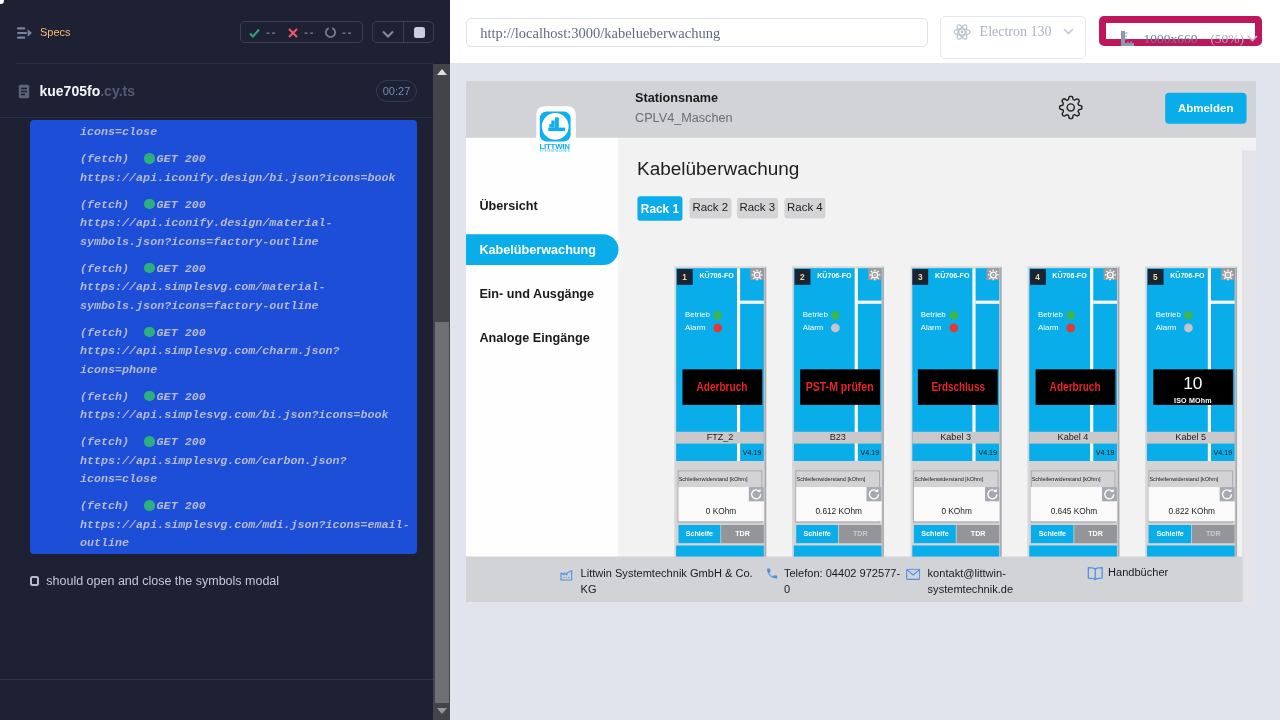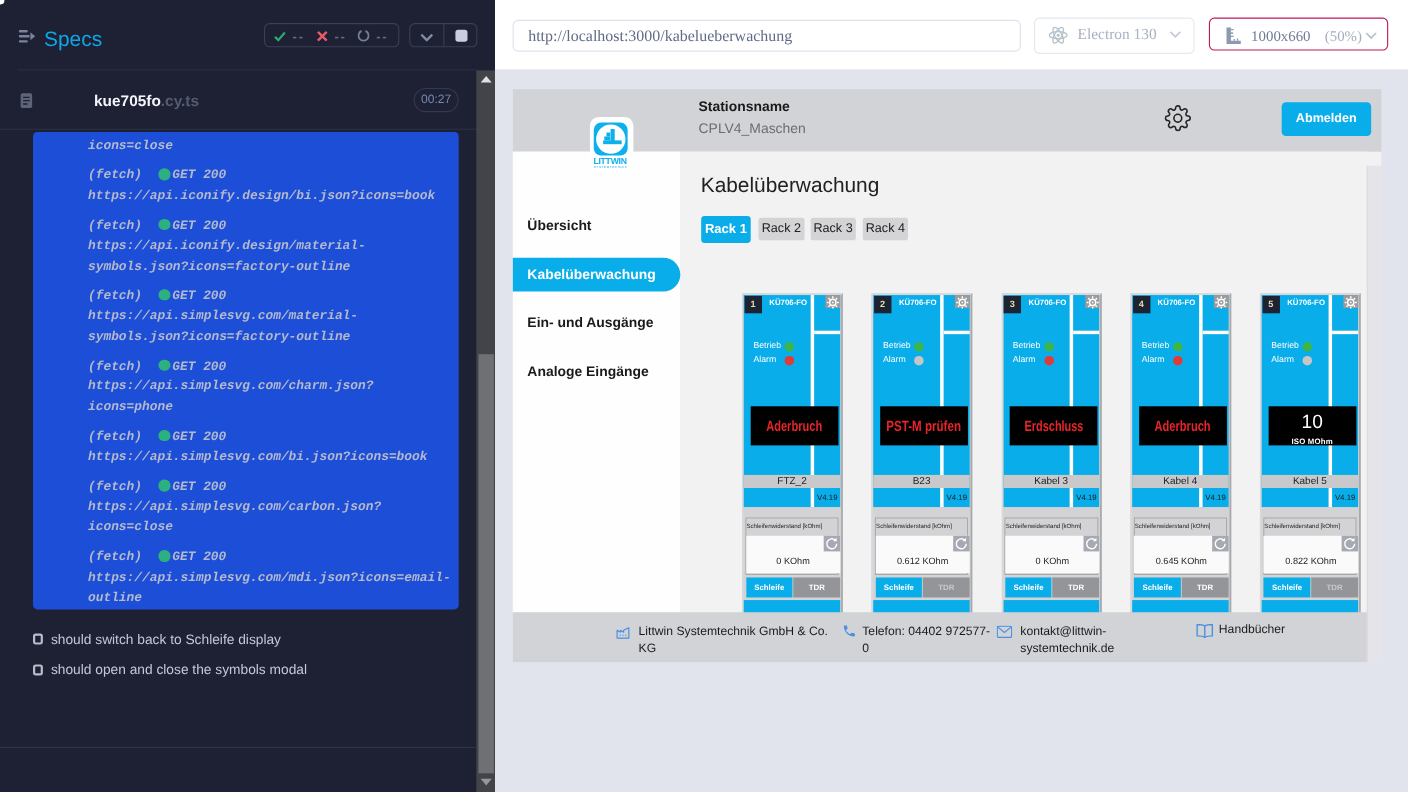--- a/index.html
+++ b/index.html
@@ -3,28 +3,28 @@
 <meta charset="utf-8">
 <style>
   * { margin:0; padding:0; box-sizing:border-box; }
   html,body { width:1280px; height:720px; overflow:hidden; }
   body { font-family:"Liberation Sans", sans-serif; position:relative; background:#e1e4ed; }
   .abs { position:absolute; }
 
   
   #left { position:absolute; left:0; top:0; width:450px; height:720px; background:#1d2133; }
   #corner { position:absolute; left:-3px; top:-3px; width:7px; height:7px; background:#fff; border-radius:50%; }
-  #specs-label { position:absolute; left:40px; top:25.5px; font-size:19px; color:#0ea5e9; }
+  #specs-label { position:absolute; left:40px; top:25.5px; font-size:11px; color:#fdba74; }
   .hdiv { position:absolute; height:1px; background:#2c3047; }
 
   #statbox { position:absolute; left:240px; top:20.5px; width:122.5px; height:22.5px; border:1px solid #3a3f55; border-radius:5px; }
   #ctrlbox { position:absolute; left:371.8px; top:20.5px; width:62px; height:22.5px; border:1px solid #3a3f55; border-radius:5px; }
   #ctrlbox .vsep { position:absolute; left:30.4px; top:0; width:1px; height:100%; background:#3a3f55; }
   .dashes { color:#636b84; font-size:12px; letter-spacing:1.5px; font-weight:bold; }
-  #specname { position:absolute; left:39.5px; top:83px; font-size:14px; font-weight:bold; color:#f5f6fa;margin-left:46px; }
+  #specname { position:absolute; left:39.5px; top:83px; font-size:14px; font-weight:bold; color:#f5f6fa; }
   #specname span { color:#545b72; font-weight:bold; }
   #timepill { position:absolute; left:376px; top:80px; width:41px; height:21.5px; border:1px solid #343952; border-radius:11px; color:#7489b4; font-size:11px; text-align:center; line-height:20px; }
 
   #logbox { position:absolute; left:30px; top:119.5px; width:387px; height:434px; background:#1d4ed8; border-radius:4px; padding:3.5px 6px 0 50px; font-family:"Liberation Mono", monospace; font-style:italic; font-weight:bold; font-size:11.7px; line-height:18.5px; color:#b4b9cc; }
   .entry { margin-bottom:8.5px; }
   .gdot { display:inline-block; width:10.5px; height:10.5px; border-radius:50%; background:#2cb17e; vertical-align:-1.5px; margin-left:15px; margin-right:2px; }
 
   #tests { position:absolute; left:0; top:567px; width:433px; }
   .titem { position:relative; height:28px; }
   .tsq { position:absolute; left:29.5px; top:9px; width:9.5px; height:9.5px; border:2px solid #b9bdc9; border-radius:2.5px; }
@@ -33,23 +33,23 @@
   
   #lsb { position:absolute; left:433px; top:64px; width:17px; height:656px; background:#434449; }
   #lsb .thumb { position:absolute; left:1.5px; top:258px; width:14px; height:381px; background:#6f7073; }
   .tri-up { width:0; height:0; border-left:5px solid transparent; border-right:5px solid transparent; border-bottom:6px solid #e0e0e0; position:absolute; left:3.5px; top:5px; }
   .tri-dn { width:0; height:0; border-left:5px solid transparent; border-right:5px solid transparent; border-top:6px solid #97979a; position:absolute; left:3.5px; top:644px; }
 
   
   #right { position:absolute; left:450px; top:0; width:830px; height:720px; background:#e1e4ed; }
   #topbar { position:absolute; left:0; top:0; width:830px; height:63px; background:#fff;font-family:Liberation Serif, serif; }
   #urlbox { position:absolute; left:16.2px; top:17.5px; width:462px; height:29.2px; border:1px solid #dfe2ec; border-radius:5px; font-size:14.5px; color:#5f6b85; line-height:28px; padding-left:13px; }
-  #electron { position:absolute; left:489.6px; top:16px; width:146.3px; height:33px; border:1px solid #e4e7f0; border-radius:5px; }
+  #electron { position:absolute; left:489.6px; top:16px; width:146.3px; height:43px; border:1px solid #e4e7f0; border-radius:5px; }
   #electron .txt { position:absolute; left:39px; top:7px; font-size:14px; color:#a9b1c2; }
-  #viewport { position:absolute; left:648.7px; top:16px; width:163.5px; height:29.5px; border:1px solid #be185d; border-radius:5px; }
+  #viewport { position:absolute; left:648.7px; top:16px; width:163.5px; height:29.5px; border:7px solid #be185d; border-radius:5px; }
   #viewport .dim { position:absolute; left:37.7px; top:7.5px; font-size:13.5px; color:#6f7a93; }
   #viewport .pct { position:absolute; left:104.7px; top:7.5px; font-size:13.5px; color:#a5adbf; }
 
   
   #appwrap { position:absolute; left:466px; top:80.5px; width:790px; height:521.4px; overflow:hidden; }
   #app { position:relative; width:1000px; height:660px; transform:scale(0.79); transform-origin:0 0; background:#f2f2f3; }
   #ahead { position:absolute; left:0; top:0; width:1000px; height:72px; background:#d2d3d6; }
   #alogo { position:absolute; left:88.7px; top:31.8px; width:50px; height:64.7px; background:#fff; border-radius:10px; z-index:5; }
   #asidebar { position:absolute; left:0; top:72px; width:193px; height:530px; background:#fefefe; }
   #amain { position:absolute; left:193px; top:72px; width:790px; height:530px; background:#f2f2f3; }
@@ -139,24 +139,20 @@
     <div class="entry">(fetch)<span class="gdot"></span>GET 200<br>https://api.simplesvg.com/material-<br>symbols.json?icons=factory-outline</div>
     <div class="entry">(fetch)<span class="gdot"></span>GET 200<br>https://api.simplesvg.com/charm.json?<br>icons=phone</div>
     <div class="entry">(fetch)<span class="gdot"></span>GET 200<br>https://api.simplesvg.com/bi.json?icons=book</div>
     <div class="entry">(fetch)<span class="gdot"></span>GET 200<br>https://api.simplesvg.com/carbon.json?<br>icons=close</div>
     <div class="entry">(fetch)<span class="gdot"></span>GET 200<br>https://api.simplesvg.com/mdi.json?icons=email-<br>outline</div>
   </div>
 
   <div id="tests">
     <div class="titem">
         <div class="tsq"></div>
-        <div class="ttxt">should switch back to Schleife display</div>
-      </div>
-    <div class="titem">
-        <div class="tsq"></div>
         <div class="ttxt">should open and close the symbols modal</div>
       </div>
   </div>
   <div class="hdiv" style="left:0;top:679.3px;width:433px;background:#30354d"></div>
   <div id="corner"></div>
 </div>
 
 <div id="lsb">
   <div class="thumb"></div>
   <div class="tri-up"></div>

